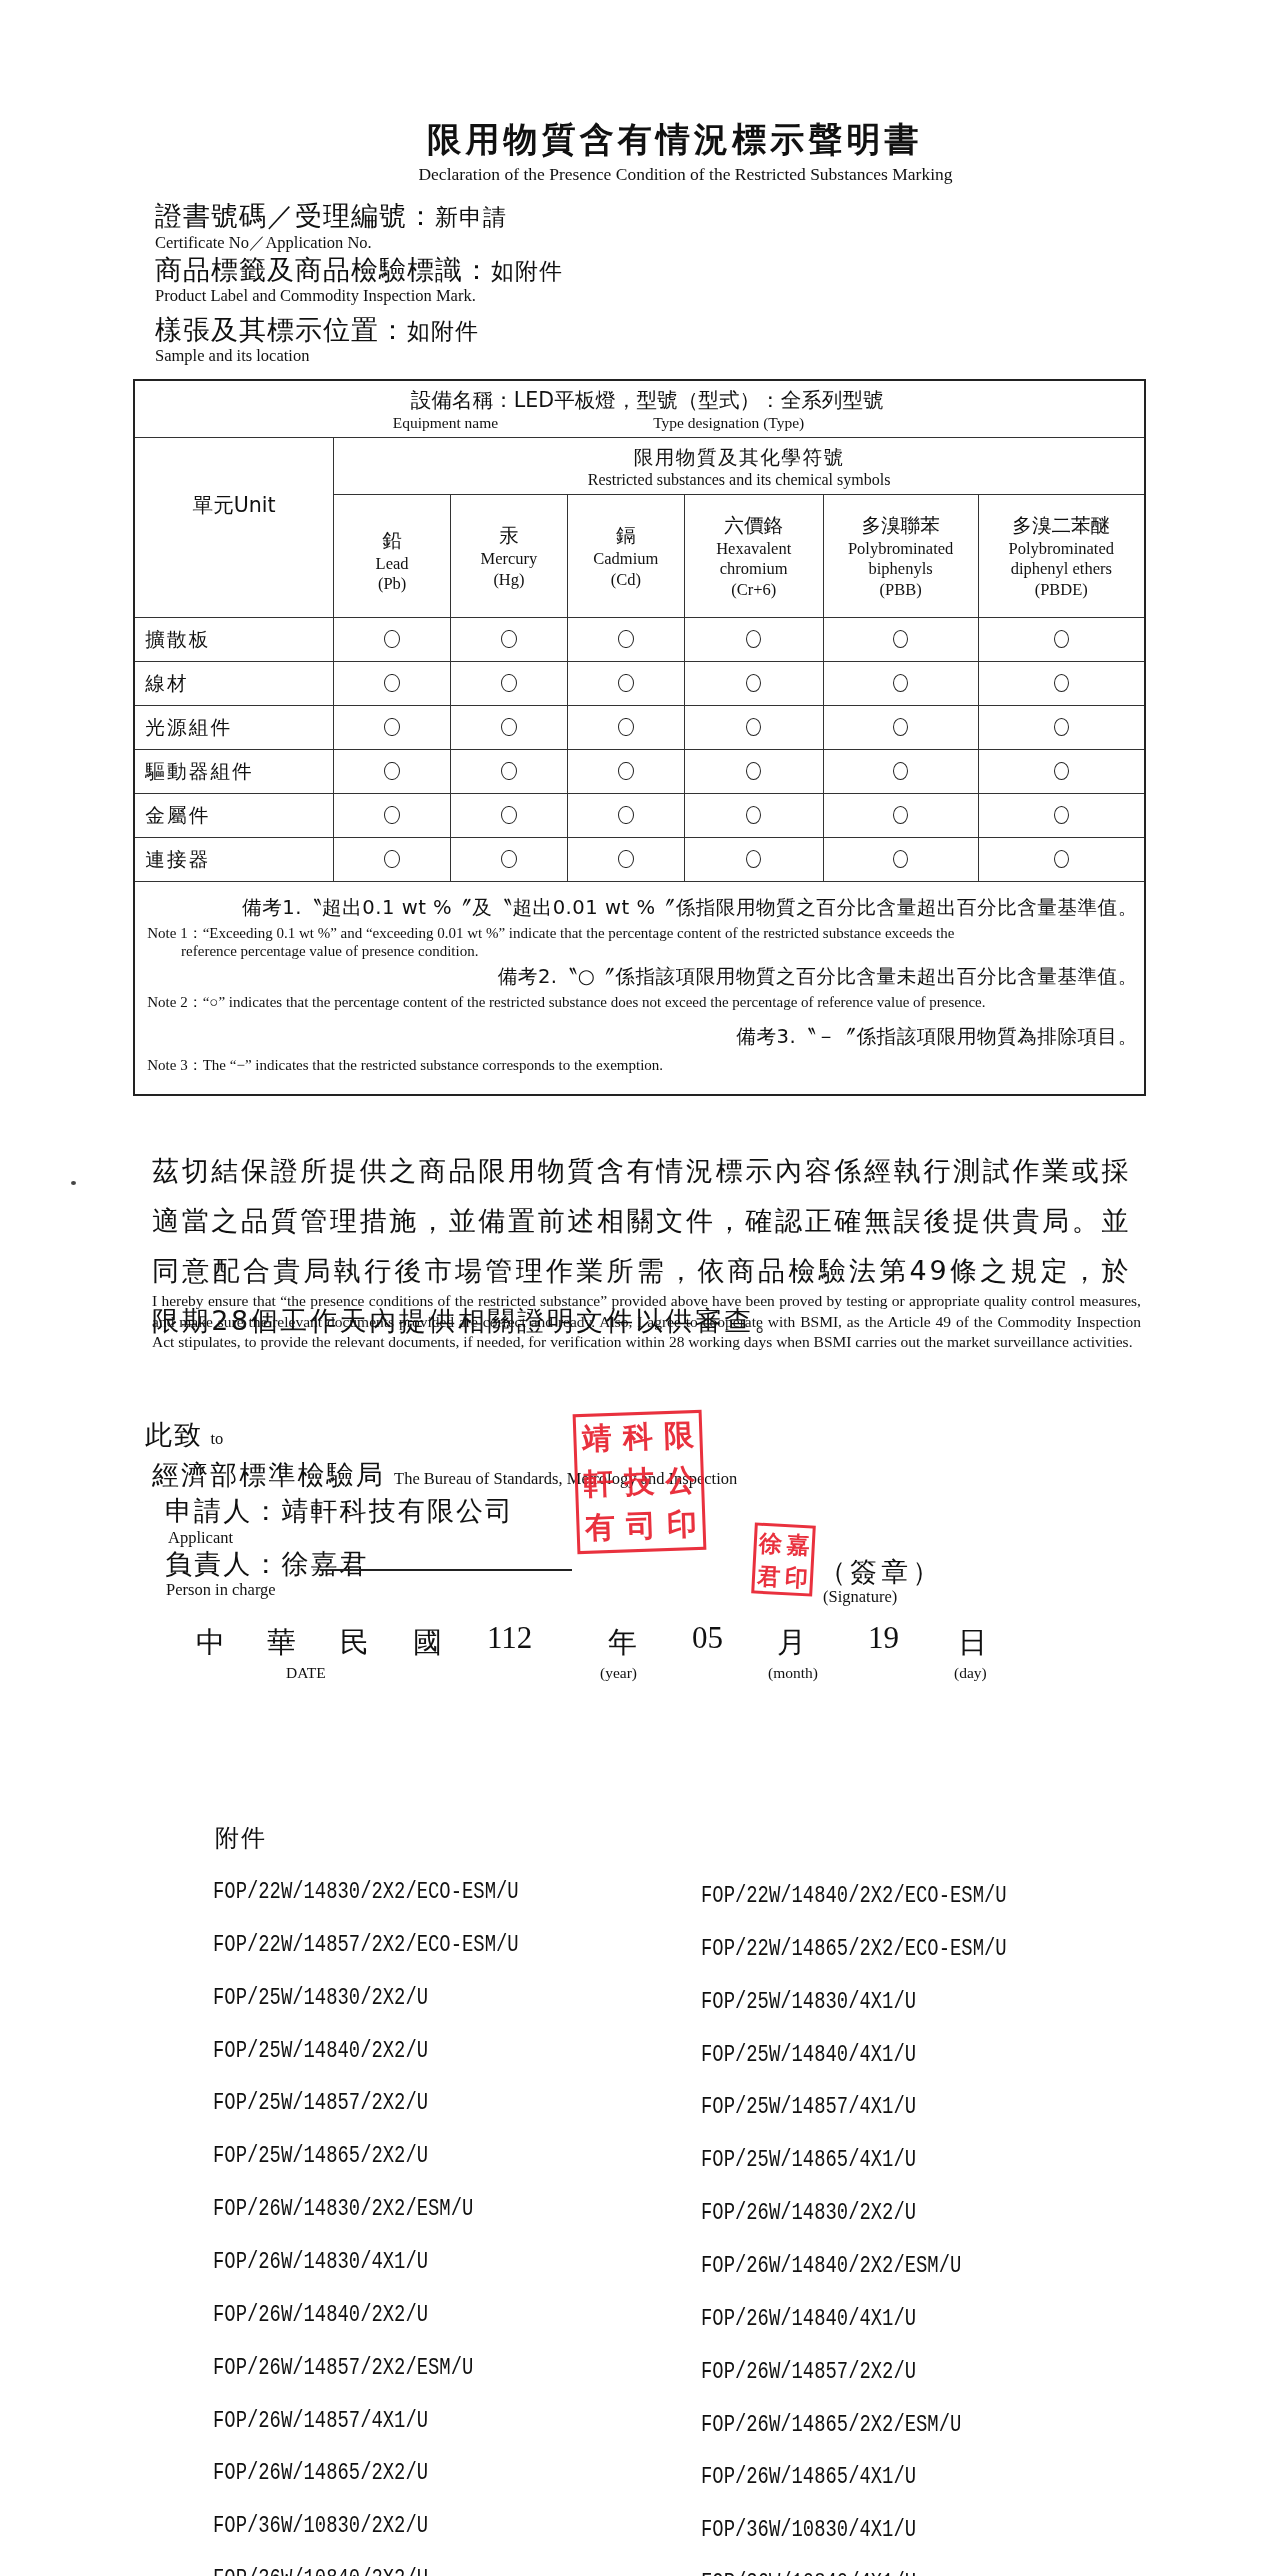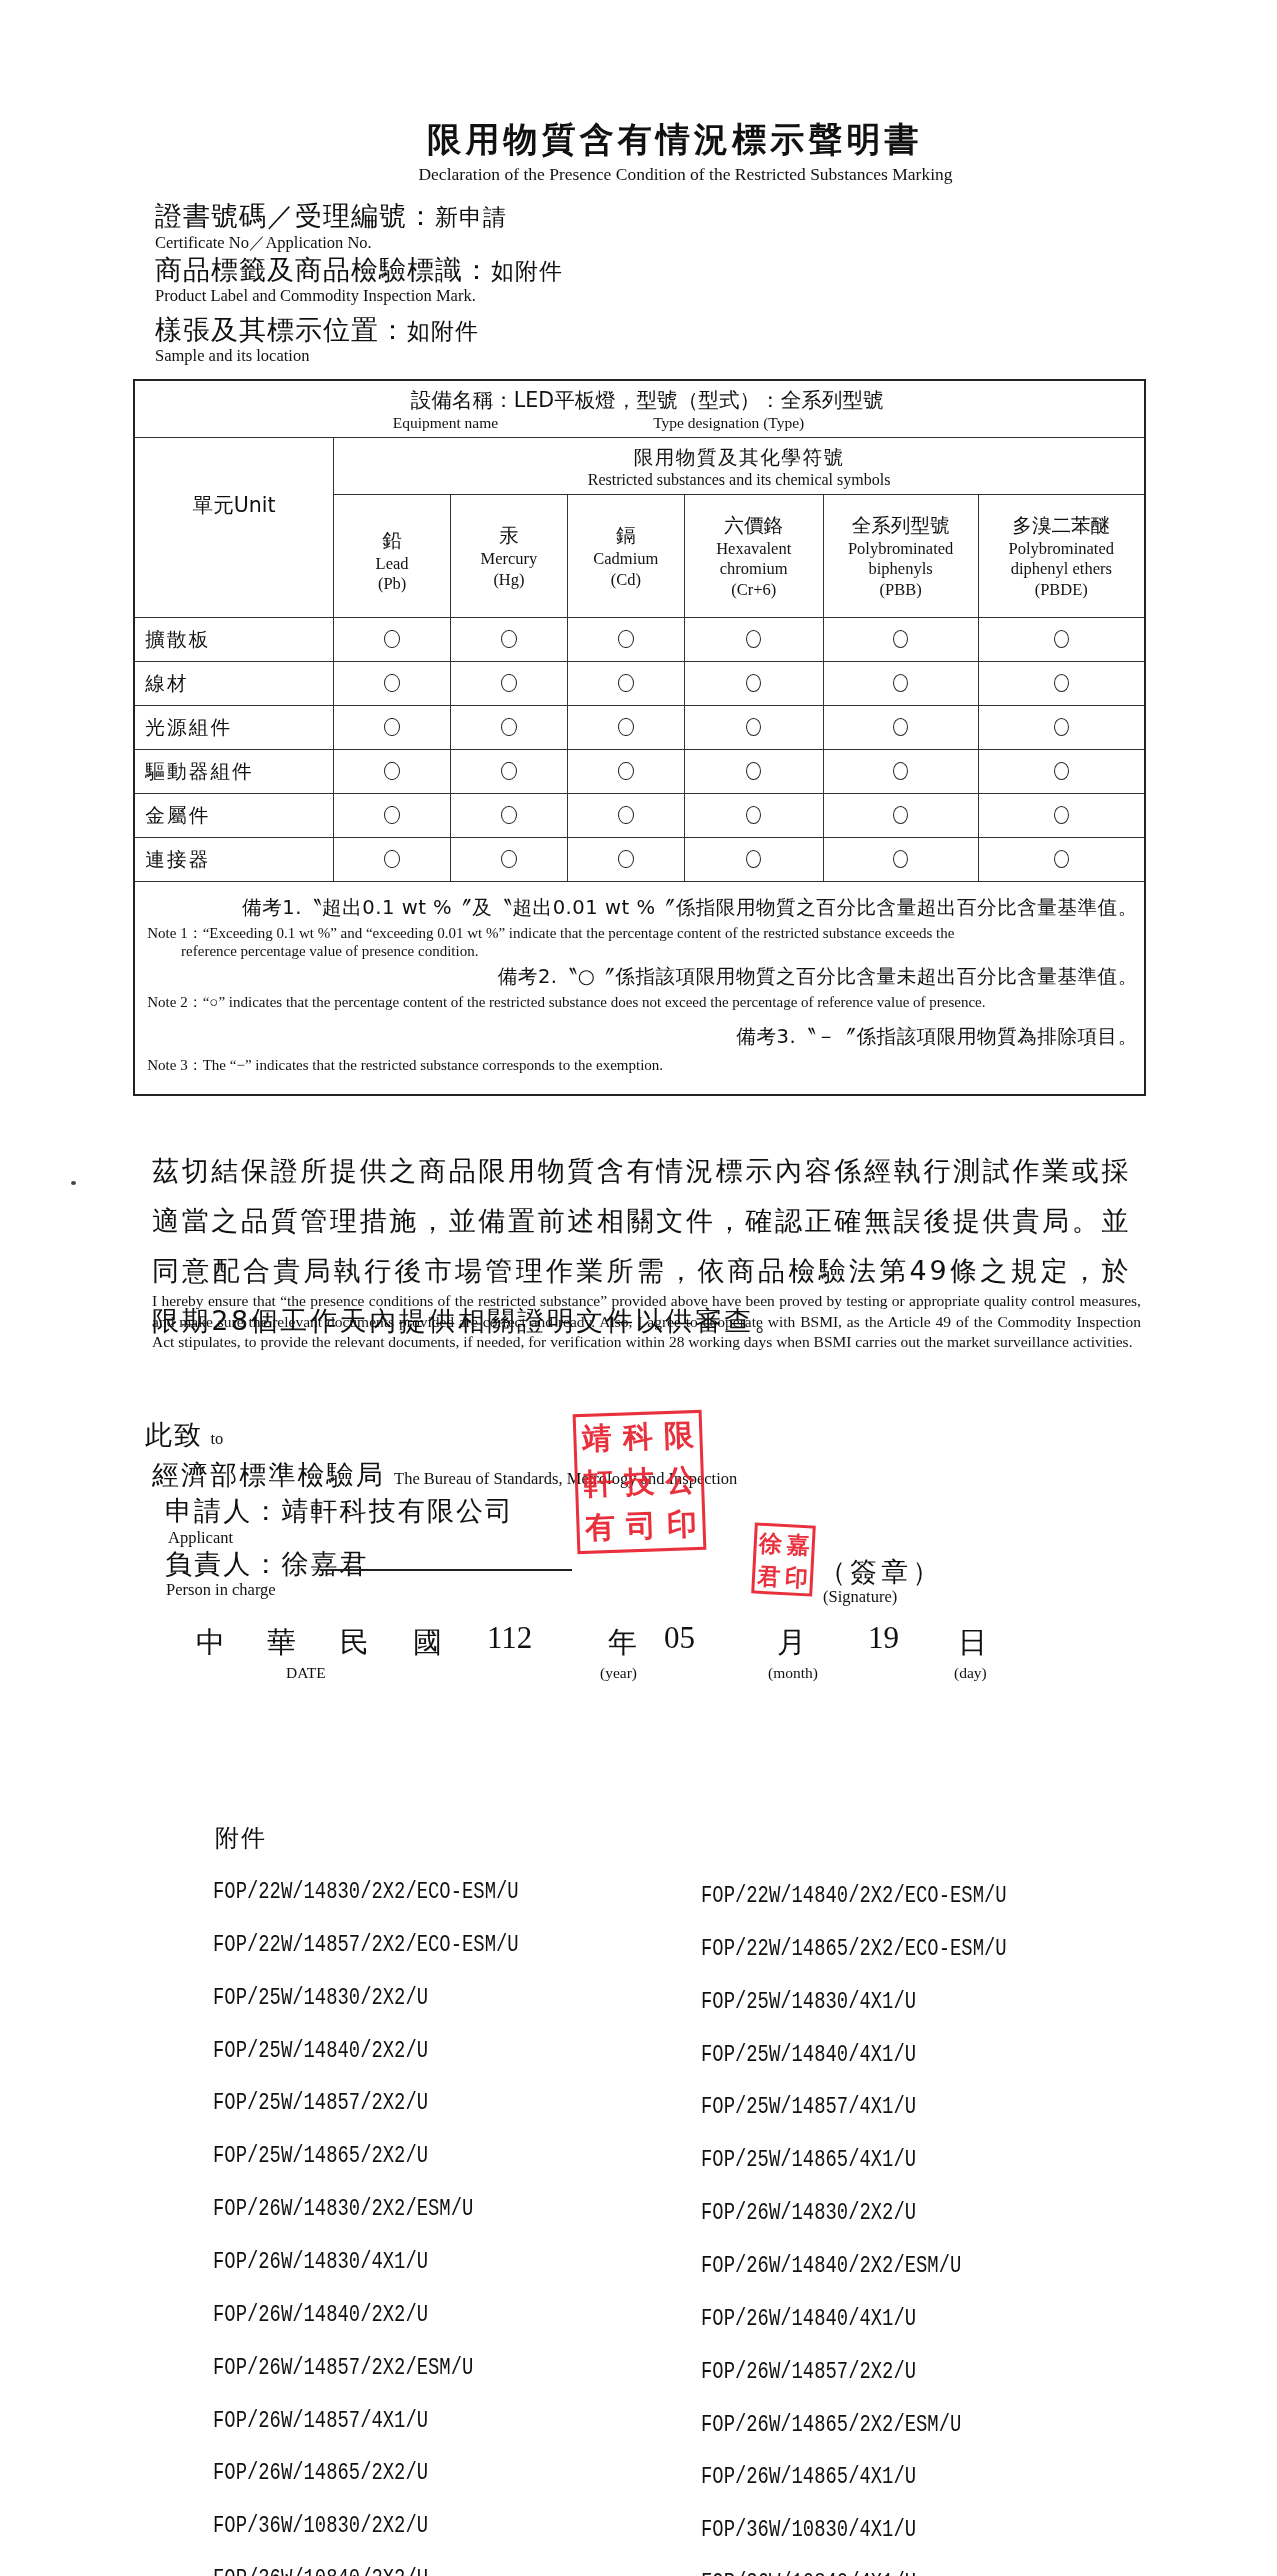--- a/index.html
+++ b/index.html
@@ -119,21 +119,21 @@
       <div class="col-zh cjk">鎘</div>
       <div class="col-en serif">Cadmium</div>
       <div class="col-en serif">(Cd)</div>
     </td>
     <td>
       <div class="col-zh cjk">六價鉻</div>
       <div class="col-en serif">Hexavalent chromium</div>
       <div class="col-en serif">(Cr+6)</div>
     </td>
     <td>
-      <div class="col-zh cjk">全系列型號</div>
+      <div class="col-zh cjk">多溴聯苯</div>
       <div class="col-en serif">Polybrominated biphenyls</div>
       <div class="col-en serif">(PBB)</div>
     </td>
     <td>
       <div class="col-zh cjk">多溴二苯醚</div>
       <div class="col-en serif">Polybrominated diphenyl ethers</div>
       <div class="col-en serif">(PBDE)</div>
     </td>
   </tr>
   </tbody>
@@ -253,21 +253,21 @@
 
 <div class="abs" style="left:0; top:1623px; width:1278px; height:67px;">
   <span class="abs date-big cjk" style="left:196px; top:0;">中</span>
   <span class="abs date-big cjk" style="left:267px; top:0;">華</span>
   <span class="abs date-big cjk" style="left:340px; top:0;">民</span>
   <span class="abs date-big cjk" style="left:413px; top:0;">國</span>
   <span class="abs date-en serif" style="left:286px; top:41px;">DATE</span>
   <span class="abs date-num serif" style="left:487px; top:-3.1px;">112</span>
   <span class="abs date-big cjk" style="left:608px; top:0;">年</span>
   <span class="abs date-en serif" style="left:600px; top:41px;">(year)</span>
-  <span class="abs date-num serif" style="left:664px; top:-3.1px;text-align:right;">05</span>
+  <span class="abs date-num serif" style="left:692px; top:-3.1px;text-align:right;">05</span>
   <span class="abs date-big cjk" style="left:777px; top:0;">月</span>
   <span class="abs date-en serif" style="left:768px; top:41px;">(month)</span>
   <span class="abs date-num serif" style="left:868px; top:-3.1px;">19</span>
   <span class="abs date-big cjk" style="left:958px; top:0;">日</span>
   <span class="abs date-en serif" style="left:954px; top:41px;">(day)</span>
 </div>
 
 <div id="attach-heading" class="abs cjk">附件</div>
 <div id="attach-left" class="abs" style="left:213px; top:1879px;">
     <div class="abs model" style="left: 0px; top: 0px;">FOP/22W/14830/2X2/ECO-ESM/U</div>

